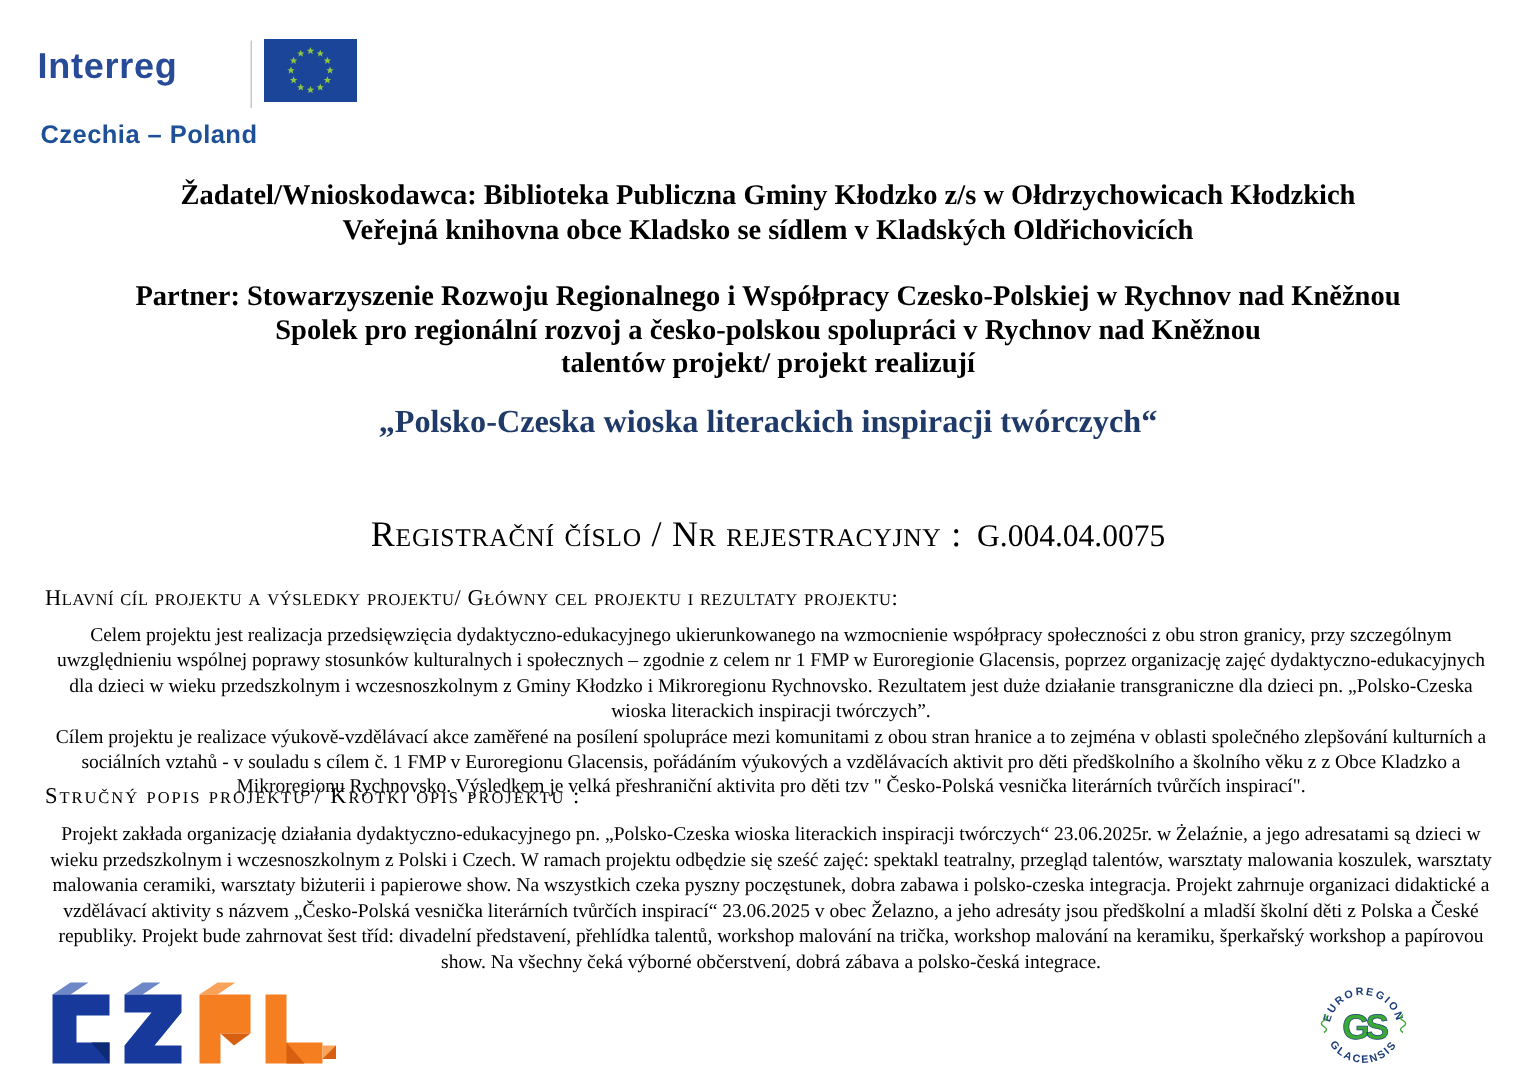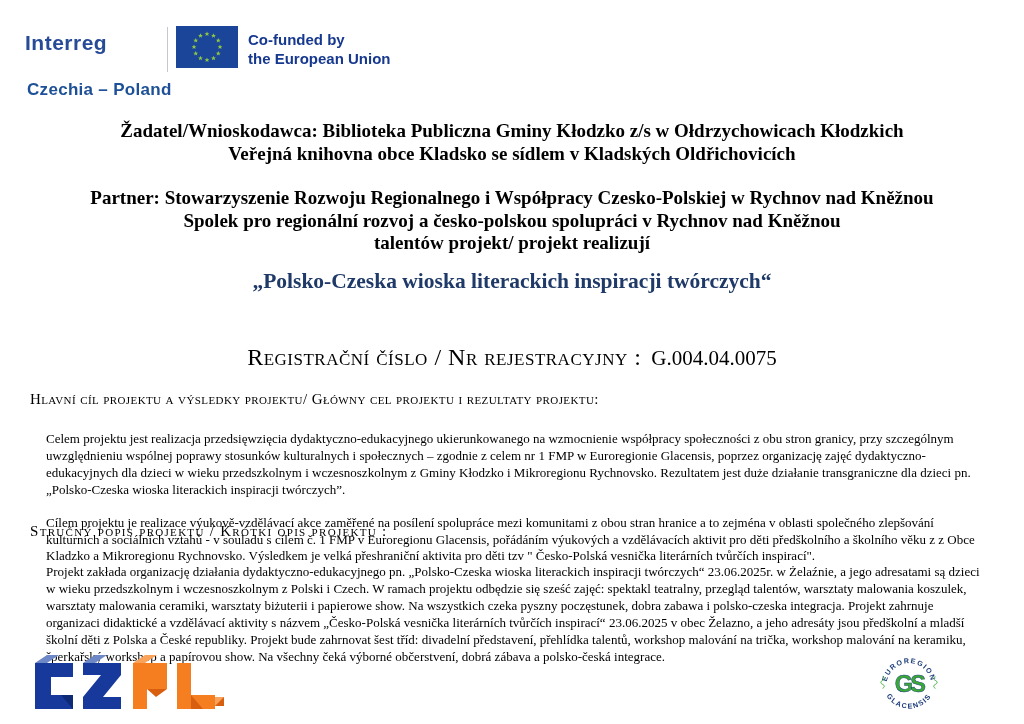--- a/index.html
+++ b/index.html
@@ -5,21 +5,21 @@
   html,body { margin:0; padding:0; background:#ffffff; }
   .page {
     position:relative; width:1024px; height:724px; background:#ffffff;
     font-family:"Liberation Serif", serif; color:#000; overflow:hidden;
   }
 
   
   .interreg-word {
     position:absolute; left:25px; top:31px;
     font-family:"Liberation Sans", sans-serif; font-weight:bold;
-    font-size:21px; color:#274b97; letter-spacing:0.5px;
+    font-size:24px; color:#274b97; letter-spacing:0.5px;
   }
   .logo-divider { position:absolute; left:167px; top:27px; width:1px; height:45px; background:#c4c8d2; }
   .eu-flag { position:absolute; left:176px; top:26px; }
   .cofunded {
     position:absolute; left:248px; top:30px;
     font-family:"Liberation Sans", sans-serif; font-weight:bold;
     font-size:15px; line-height:19px; color:#16388f;
   }
   .program {
     position:absolute; left:27px; top:80px;
@@ -45,21 +45,21 @@
   .sec-h {
     position:absolute; left:30px; width:980px;
     font-size:15px; font-variant:small-caps;
     text-underline-offset:2px;
   }
   .h1pos { top:391px; letter-spacing:0.4px; }
   .h2pos { top:523px; letter-spacing:1.3px; }
 
   .body { position:absolute; left:30px; width:968px;
           font-size:13px; line-height:16.9px; text-align:left; }
-  .body p { margin:16px; }
+  .body p { margin:0;text-align:center; }
   .p1pos { top:415px; }
   .p2pos { top:548px; }
 
   
   .czpl-logo { position:absolute; left:33px; top:653px; }
   .seal { position:absolute; left:876px; top:651px; }
   .sealtext { font-family:"Liberation Sans", sans-serif; font-weight:bold;
               font-size:7.6px; letter-spacing:1.4px; fill:#1b3c7a; }
   .monogram { font-family:"Liberation Sans", sans-serif; font-weight:bold;
               font-size:25px; letter-spacing:-3px; fill:#3aaa35;
@@ -87,24 +87,20 @@
       <use href="#eustar" transform="translate(37.5,32.26)"></use>
       <use href="#eustar" transform="translate(31,34)"></use>
       <use href="#eustar" transform="translate(24.5,32.26)"></use>
       <use href="#eustar" transform="translate(19.74,27.5)"></use>
       <use href="#eustar" transform="translate(18,21)"></use>
       <use href="#eustar" transform="translate(19.74,14.5)"></use>
       <use href="#eustar" transform="translate(24.5,9.74)"></use>
     </g>
   </svg>
 
-  <div class="cofunded">
-    <div>Co-funded by</div>
-    <div>the European Union</div>
-  </div>
 
   <div class="program">Czechia – Poland</div>
 
   <div class="cline l-app1">Žadatel/Wnioskodawca: Biblioteka Publiczna Gminy Kłodzko z/s w Ołdrzychowicach Kłodzkich</div>
   <div class="cline l-app2">Veřejná knihovna obce Kladsko se sídlem v Kladských Oldřichovicích</div>
   <div class="cline l-par1">Partner: Stowarzyszenie Rozwoju Regionalnego i Współpracy Czesko-Polskiej w Rychnov nad Kněžnou</div>
   <div class="cline l-par2">Spolek pro regionální rozvoj a česko-polskou spolupráci v Rychnov nad Kněžnou</div>
   <div class="cline l-par3">talentów projekt/ projekt realizují</div>
 
   <div class="title t1">„Polsko-Czeska wioska literackich inspiracji twórczych“</div>

